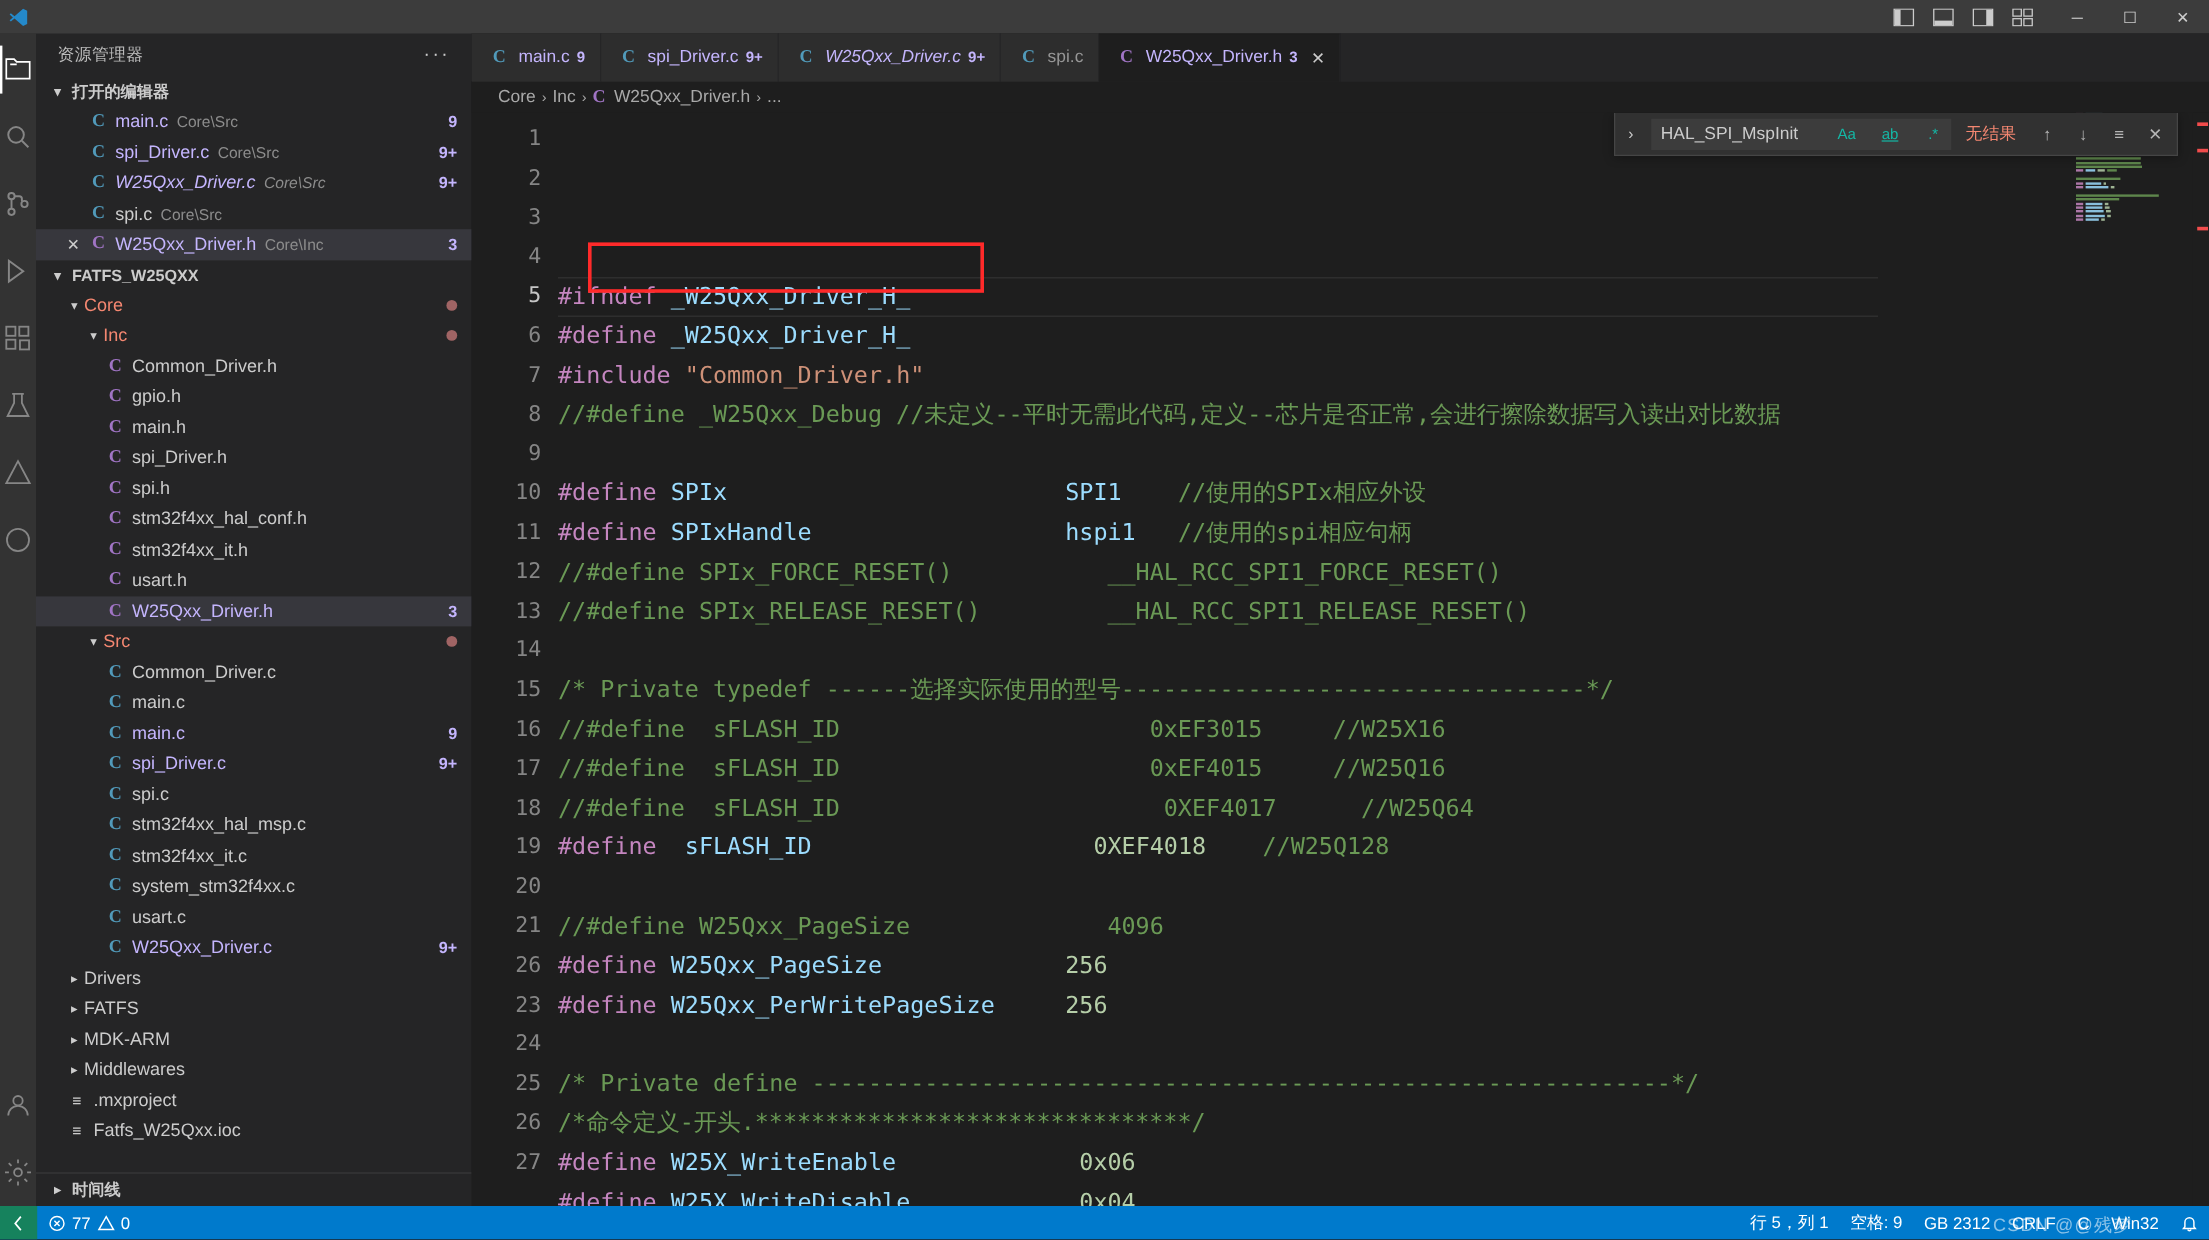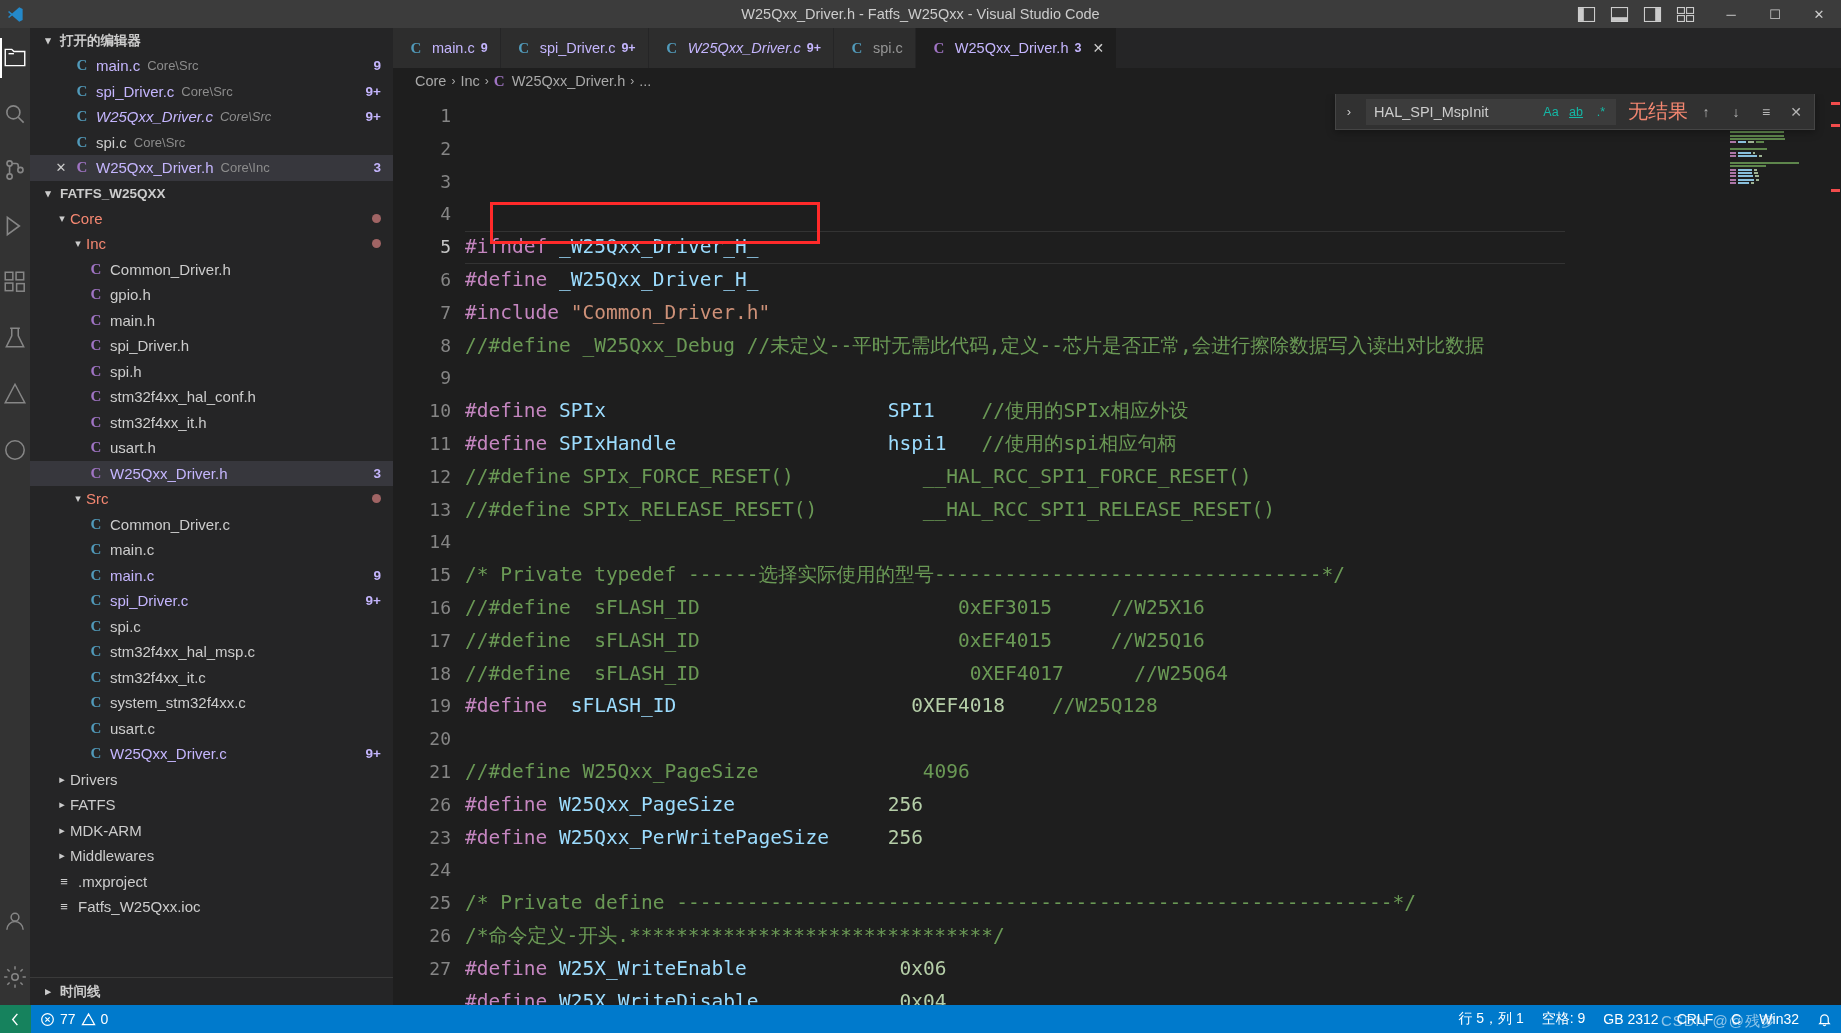--- a/index.html
+++ b/index.html
@@ -119,26 +119,26 @@
 
   
   .findwidget {
     position: absolute; top: 0px; right: 26px; height: 36px; background: #313131;
     border: 1px solid #454545; border-top: none; display: flex; align-items: center;
     padding: 0 6px 0 2px; gap: 6px; z-index: 30; box-shadow: 0 2px 8px rgba(0,0,0,.35);
   }
   .fw-toggle { width: 22px; text-align: center; color: #cccccc; font-size: 13px; }
   .fw-inputbox {
     width: 250px; height: 26px; background: #3c3c3c; display: flex; align-items: center;
-    padding: 0 4px 0 8px; gap: 3px;
+    padding: 0 4px 0 8px; gap: 14px;
   }
   .fw-input { flex: 1 1 auto; color: #cccccc; font-size: 14.5px; white-space: nowrap; overflow: hidden; }
   .fw-opt { width: 22px; height: 20px; display: flex; align-items: center; justify-content: center;
             color: #14b8a6; font-size: 12.5px; }
-  .fw-count { color: #f48771; font-size: 20px; min-width: 56px; padding-left: 6px; }
+  .fw-count { color: #f48771; font-size: 14px; min-width: 56px; padding-left: 6px; }
   .fw-btn { width: 24px; height: 24px; display: flex; align-items: center; justify-content: center;
             color: #b5b5b5; font-size: 14px; }
 
   
   .code-area {
     position: absolute; inset: 0; display: flex;
     font-family: "DejaVu Sans Mono", monospace; font-size: 19.5px; line-height: 32.8px;
   }
   .gutter { width: 72px; flex: 0 0 72px; text-align: right; color: #858585; padding-top: 6px;
             font-size: 18px; user-select: none; }
@@ -184,21 +184,20 @@
 <body>
 
 <div class="app">
 
   <div class="titlebar">
     <div class="vscode-logo">
       <svg viewBox="0 0 100 100">
           <path d="M72 8 L92 18 L92 82 L72 92 L30 56 L12 70 L6 64 L22 50 L6 36 L12 30 L30 44 Z" fill="#2489ca"></path>
         </svg>
     </div>
-    <div class="win-title">W25Qxx_Driver.h - Fatfs_W25Qxx - Visual Studio Code</div>
     <div class="title-right">
       <div class="layout-icons">
         <svg class="layout-ic" viewBox="0 0 16 14">
             <rect x="0.5" y="0.5" width="15" height="13" fill="none" stroke="#ccc"></rect>
             <rect x="1" y="1" width="4.5" height="12" fill="#ccc"></rect>
           </svg>
         <svg class="layout-ic" viewBox="0 0 16 14">
             <rect x="0.5" y="0.5" width="15" height="13" fill="none" stroke="#ccc"></rect>
             <rect x="1" y="9.5" width="14" height="3.5" fill="#ccc"></rect>
           </svg>
@@ -282,20 +281,24 @@
       </div>
       <div class="act-ic">
         <svg viewBox="0 0 24 24" fill="none" stroke="currentColor" stroke-width="1.4">
             <circle cx="12" cy="12" r="3"></circle>
             <path d="M12 2v3M12 19v3M2 12h3M19 12h3M4.9 4.9l2.1 2.1M17 17l2.1 2.1M19.1 4.9L17 7M7 17l-2.1 2.1"></path>
           </svg>
       </div>
     </div>
 
     <div class="sidebar">
+      <div class="sb-header">
+        <span>资源管理器</span>
+        <span class="dots">···</span>
+      </div>
       <div class="sb-scroll">
 
         <div class="sec-head">
           <span class="tw">▾</span>
           <span>打开的编辑器</span>
         </div>
 
         <div class="row" style="padding-left:42px">
           <span class="cicon">C</span>
           <span class="fname err">main.c</span>

